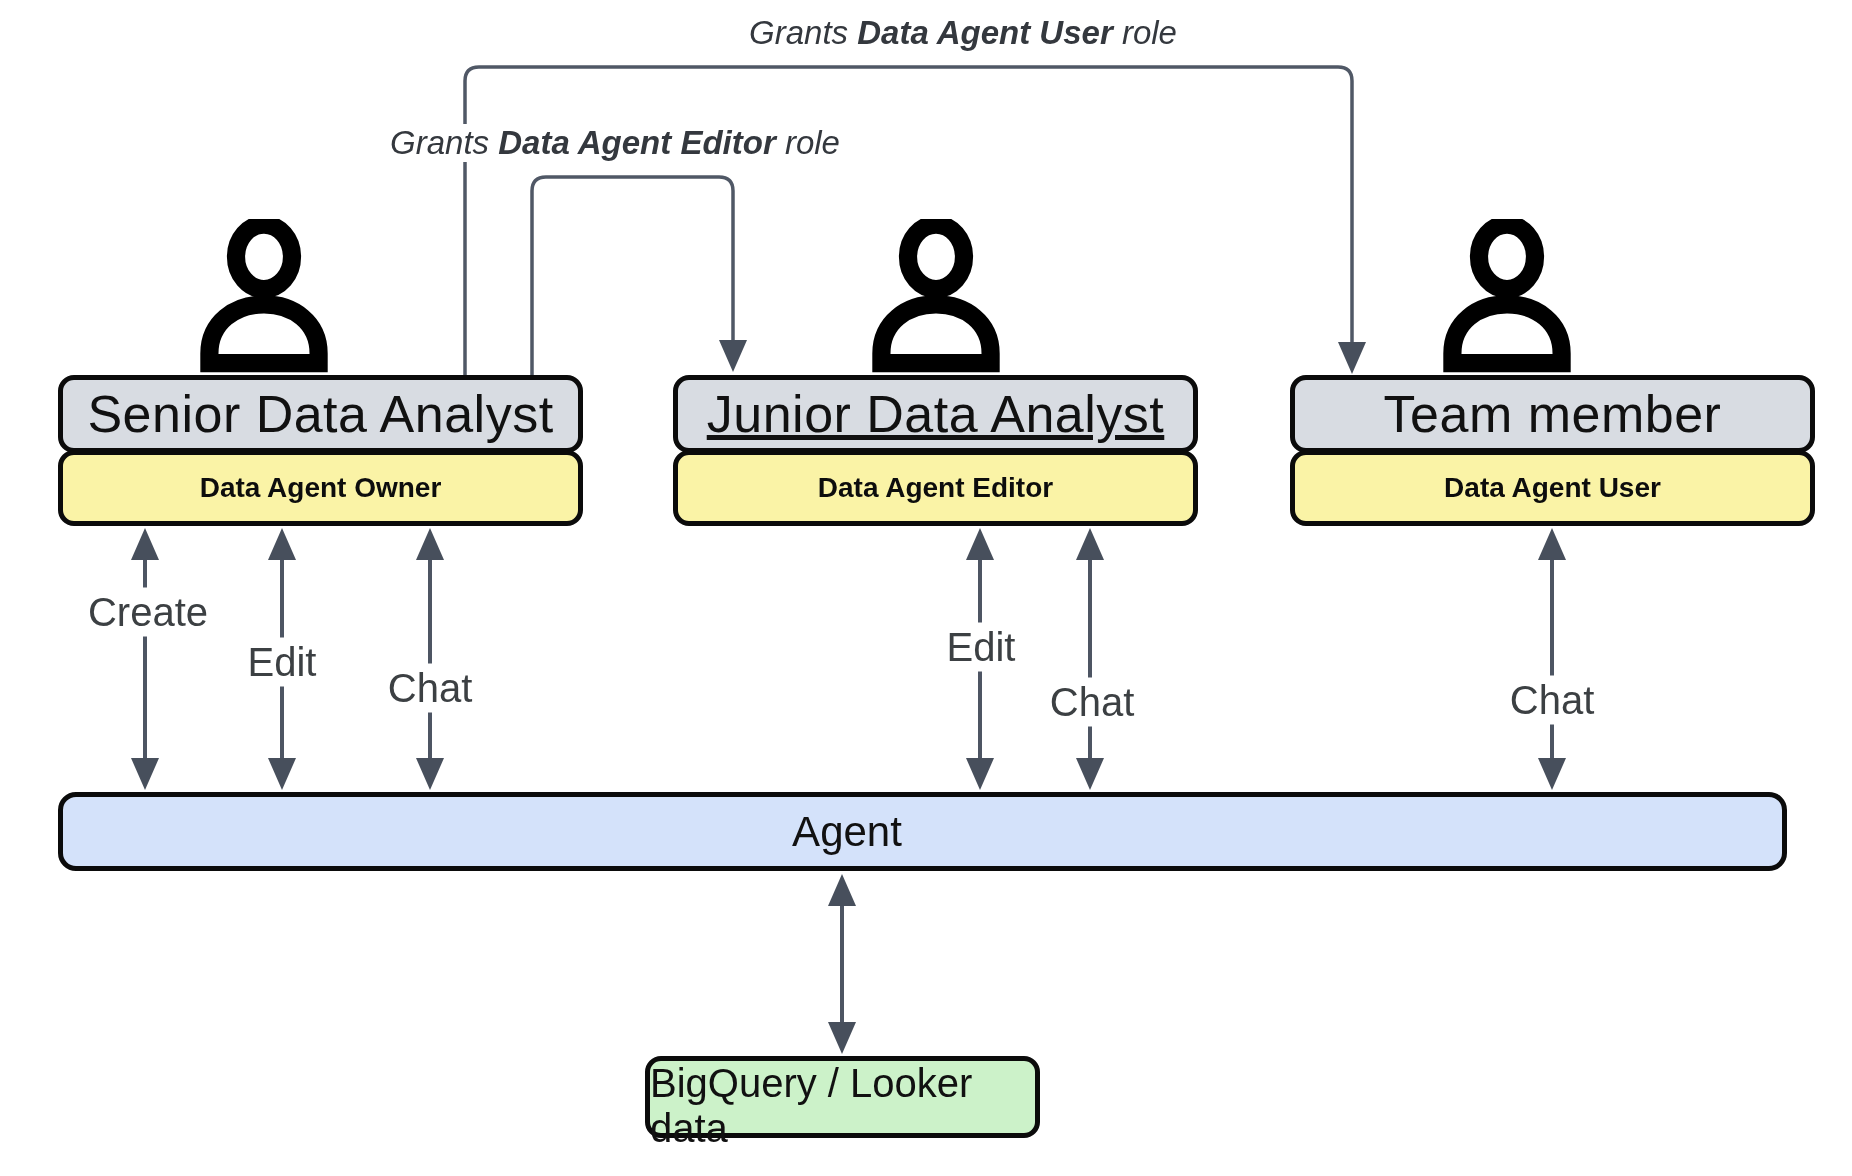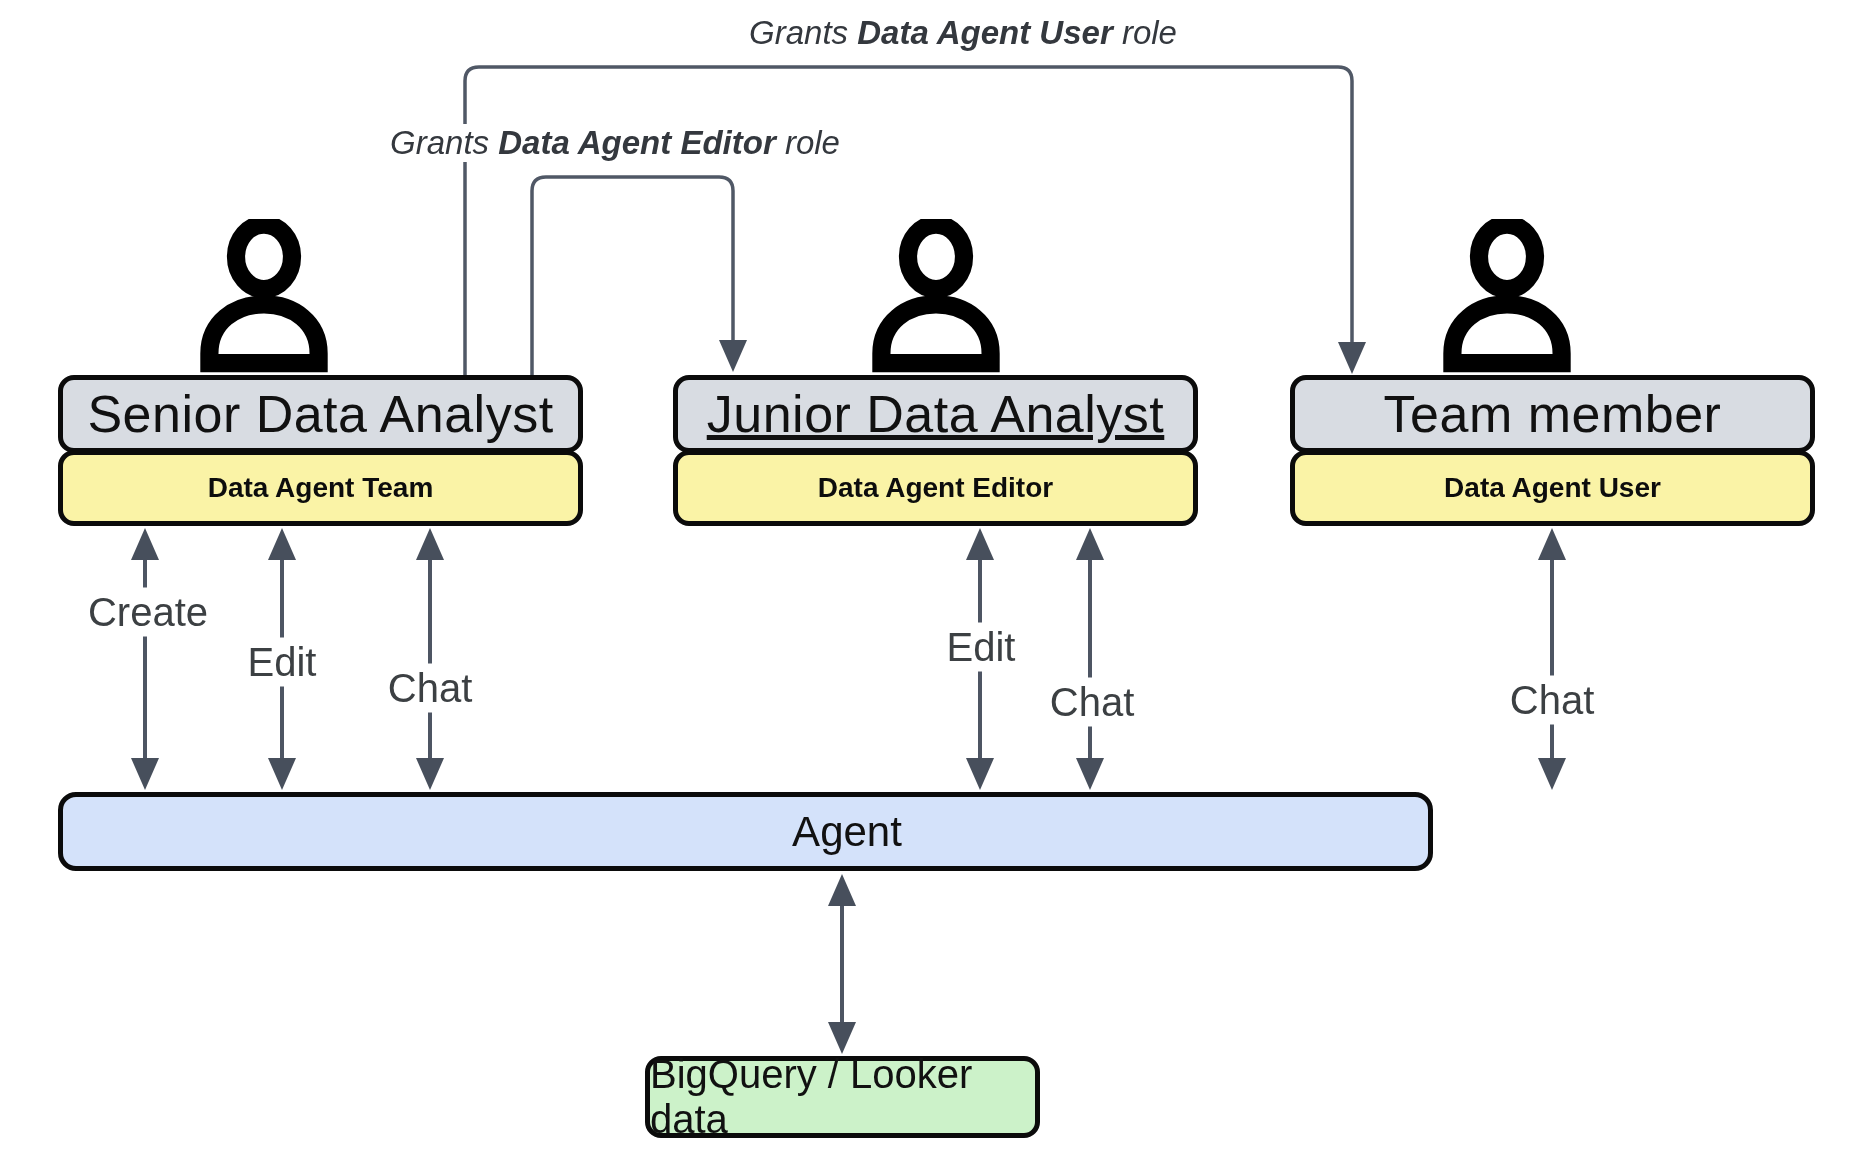--- a/index.html
+++ b/index.html
@@ -25,31 +25,31 @@
   .grant-label{
     position:absolute;transform:translateX(-50%);white-space:nowrap;z-index:3;
     font-size:33px;font-style:italic;color:#34383e;background:#fff;padding:0 8px;
   }
   .grant-label b{font-weight:bold;}
   .action-label{
     position:absolute;transform:translate(-50%,-50%);white-space:nowrap;z-index:3;
     font-size:40px;color:var(--label-gray);background:#fff;padding:2px 8px;
   }
   #agent-bar{
-    position:absolute;left:58px;top:792px;width:1375px;height:79px;box-sizing:border-box;
+    position:absolute;left:58px;top:792px;width:1729px;height:79px;box-sizing:border-box;
     background:var(--box-blue);border:5px solid #0b0b0b;border-radius:18px;z-index:2;
   }
   #agent-label{
     position:absolute;left:784px;top:0;height:69px;line-height:69px;
     transform:translateX(-50%);font-size:42px;color:var(--text-dark);
   }
   #datasource-box{
     position:absolute;left:645px;top:1056px;width:395px;height:82px;box-sizing:border-box;
     background:var(--box-green);border:5px solid #0b0b0b;border-radius:16px;
-    display:flex;align-items:center;justify-content:center;
+    display:flex;align-items:flex-start;justify-content:center;
     font-size:40px;color:var(--text-dark);z-index:2;
   }
 </style>
 </head>
 <body>
 
 <div id="canvas">
 
   <svg id="wires" width="1852" height="1176" viewBox="0 0 1852 1176">
 
@@ -120,21 +120,21 @@
   </svg>
   <svg class="person" style="left:1437px;top:219px;" width="140" height="154" viewBox="0 0 100 110">
     <ellipse cx="50" cy="27" rx="20" ry="23" fill="#fff" stroke="#000" stroke-width="13"></ellipse>
     <path d="M11 103 L11 96 C11 74 29 61 50 61 C71 61 89 74 89 96 L89 103 Z" fill="#fff" stroke="#000" stroke-width="13"></path>
   </svg>
 
   <div class="actor-title" style="left:58px;top:375px;">
     <span>Senior Data Analyst</span>
   </div>
   <div class="actor-role" style="left:58px;top:450px;">
-    <span>Data Agent Team</span>
+    <span>Data Agent Owner</span>
   </div>
 
   <div class="actor-title" style="left:673px;top:375px;text-decoration:underline;">
     <span>Junior Data Analyst</span>
   </div>
   <div class="actor-role" style="left:673px;top:450px;">
     <span>Data Agent Editor</span>
 
   </div>
 

